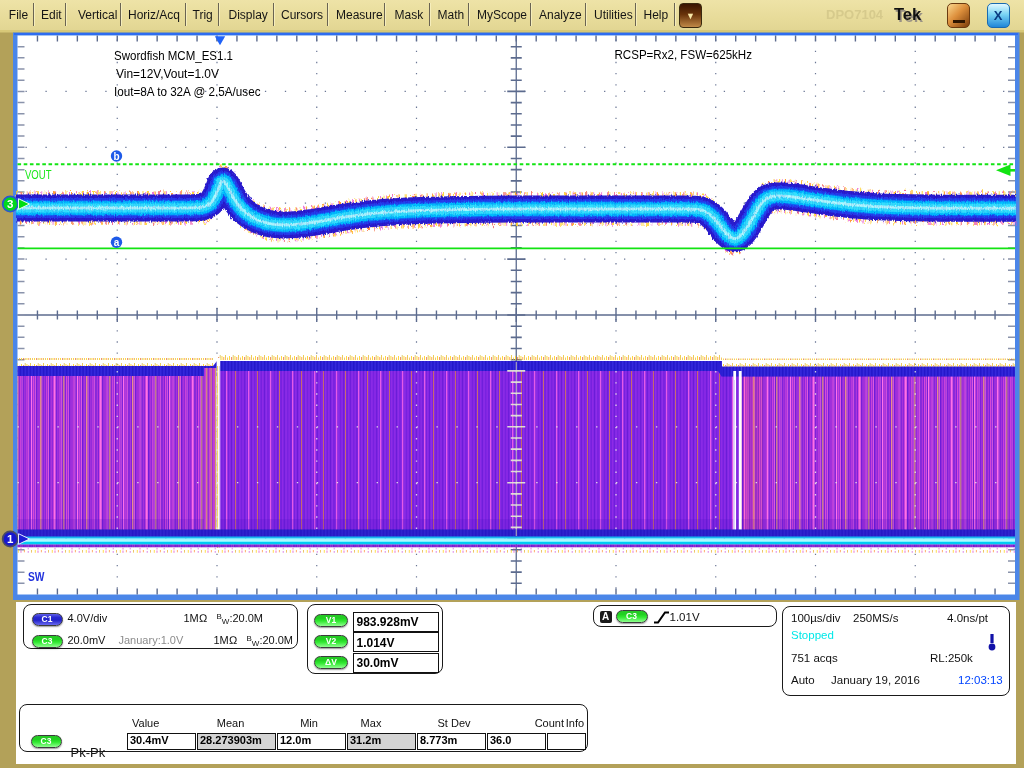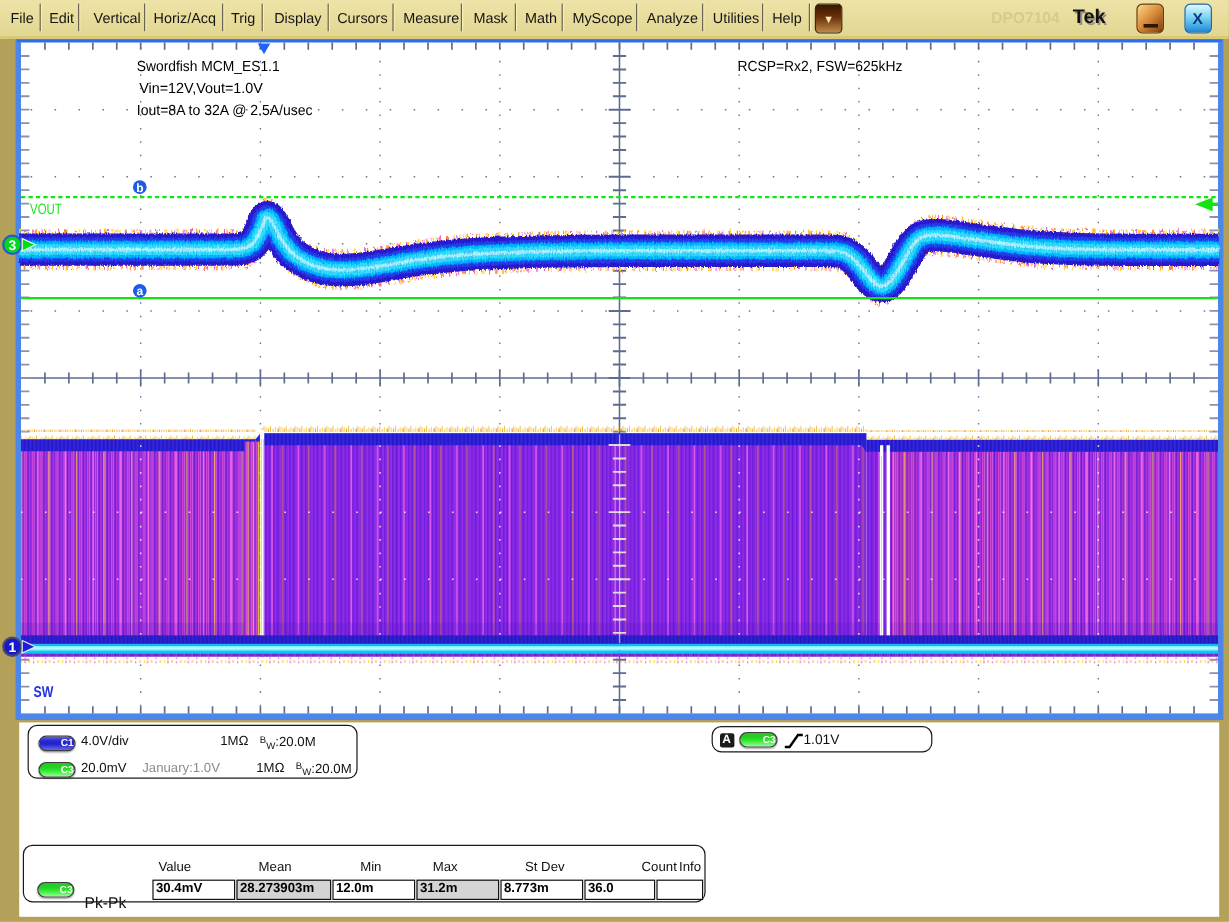--- a/index.html
+++ b/index.html
@@ -8,21 +8,21 @@
 .sep{position:absolute;top:3px;width:1px;height:23px;background:#6a6452;box-shadow:1px 0 0 #f6eebc}
 #ddbtn{position:absolute;left:679px;top:3px;width:23px;height:24.5px;border-radius:4px;background:linear-gradient(180deg,#3a1602 0%,#68320a 45%,#c08948 100%);color:#f8e8a8;font-size:9px;text-align:center;line-height:25px;border:1px solid #3a2a10}
 #dpo{position:absolute;left:826px;top:7px;font-size:13px;font-weight:bold;color:#d6ca8c}
 #tek{position:absolute;left:894px;top:5px;font-size:16.5px;font-weight:bold;color:#111;text-shadow:1.6px 1.6px 0 #9a9284}
 #minb{position:absolute;left:946.5px;top:3px;width:23px;height:25px;border-radius:5px;background:linear-gradient(135deg,#fad88e 0%,#dd8f3c 45%,#7a3c0a 100%);border:1px solid #6a3a10}
 #minb i{position:absolute;left:5px;top:16px;width:12px;height:3.2px;background:#2e1600}
 #closeb{position:absolute;left:986.5px;top:3px;width:23px;height:25px;border-radius:5px;background:linear-gradient(180deg,#e2f8ff 0%,#7ad4f4 45%,#1f86d8 100%);border:1px solid #1a6ab0;color:#0a3a80;font-weight:bold;font-size:13px;text-align:center;line-height:24px}
 #bottom{position:absolute;left:0;top:602px;width:1024px;height:166px;z-index:4}
 #bottom:before{content:"";position:absolute;left:16px;top:0;width:1000px;height:162px;background:#fff}
 .rbox{position:absolute;background:#fff;border:1.6px solid #1a1a1a;border-radius:8px}
-.pill{position:absolute;width:31px;height:13px;border-radius:7px;background:linear-gradient(180deg,#28c828 0%,#20d020 30%,#30e830 55%,#90ff90 100%);border:1.6px solid #3c3c3c;color:#fff;font-size:8.5px;font-weight:bold;text-align:right;line-height:10.5px;box-shadow:0 1px 1.5px rgba(0,0,0,0.4)}
+.pill{position:absolute;width:31px;height:13px;border-radius:7px;background:linear-gradient(180deg,#28c828 0%,#20d020 30%,#30e830 55%,#90ff90 100%);border:1.6px solid #3c3c3c;color:#fff;font-size:8.5px;font-weight:bold;text-align:center;line-height:10.5px;box-shadow:0 1px 1.5px rgba(0,0,0,0.4)}
 .bt{position:absolute;font-size:11px;font-weight:normal;color:#111;white-space:nowrap}
 .vcell{position:absolute;left:44.5px;width:86px;height:20.3px;border:1.1px solid #111;font-size:12px;font-weight:bold;padding:2.5px 0 0 3px;background:#fff}
 .tcell{position:absolute;top:28.5px;height:16.5px;border:1.1px solid #111;font-size:11px;font-weight:bold;padding-left:2px;background:#fff}
 sup{font-size:8px;vertical-align:3px}
 sub{font-size:8px;vertical-align:-2px}
 </style></head>
 <body>
 <svg width="1024" height="602" viewBox="0 0 1024 602" style="position:absolute;left:0;top:0">
 <rect x="0" y="29" width="1024" height="573" fill="#b3a159"></rect>
 <rect x="0" y="29" width="1024" height="3.5" fill="#d8c878"></rect>
@@ -251,31 +251,54 @@
  <span class="pill" style="left:8px;top:7.5px;background:linear-gradient(180deg,#6060e8 0%,#2a2ad2 30%,#2222c8 55%,#6868f0 100%)">C1</span>
  <span class="bt" style="left:44px;top:7px">4.0V/div</span>
  <span class="bt" style="left:160px;top:7px">1MΩ</span>
  <span class="bt" style="left:193px;top:7px"><sup>B</sup><sub>W</sub>:20.0M</span>
  <span class="pill" style="left:8px;top:29.5px">C3</span>
  <span class="bt" style="left:44px;top:29px">20.0mV</span>
  <span class="bt" style="left:95px;top:29px;color:#8c8c8c">January:1.0V</span>
  <span class="bt" style="left:190px;top:29px">1MΩ</span>
  <span class="bt" style="left:223px;top:29px"><sup>B</sup><sub>W</sub>:20.0M</span>
 </div>
+<div class="rbox" style="left:307px;top:2px;width:135.5px;height:69.5px">
+ <span class="pill" style="left:6px;top:9px;width:34px">V1</span>
+ <span class="pill" style="left:6px;top:29.8px;width:34px">V2</span>
+ <span class="pill" style="left:6px;top:50.6px;width:34px">ΔV</span>
+ <div class="vcell" style="top:6.9px">983.928mV</div>
+ <div class="vcell" style="top:27.2px">1.014V</div>
+ <div class="vcell" style="top:47.5px">30.0mV</div>
+</div>
 <div class="rbox" style="left:592.5px;top:3px;width:184px;height:22px">
  <span style="position:absolute;left:6px;top:5px;width:12px;height:12px;background:#1a1a1a;color:#fff;font-size:10px;font-weight:bold;text-align:center;line-height:12px;border-radius:2px">A</span>
  <span class="pill" style="left:22px;top:4px;width:32px">C3</span>
  <svg style="position:absolute;left:59px;top:3px" width="18" height="17">
         <path d="M1,13.5 h4 l7,-10 h4" stroke="#000" stroke-width="2" fill="none"></path>
       </svg>
  <span class="bt" style="left:76px;top:4.5px;font-size:11.5px">1.01V</span>
 </div>
+<div class="rbox" style="left:782px;top:4px;width:228px;height:90px">
+ <span class="bt" style="left:8px;top:4.5px;font-size:11.5px">100µs/div</span>
+ <span class="bt" style="left:70px;top:4.5px;font-size:11.5px">250MS/s</span>
+ <span class="bt" style="right:21px;top:4.5px;font-size:11.5px">4.0ns/pt</span>
+ <span class="bt" style="left:8px;top:22px;font-size:11.5px;color:#00e8e8">Stopped</span>
+ <svg style="position:absolute;right:12px;top:25px" width="10" height="24">
+        <line x1="5" y1="2" x2="5" y2="11" stroke="#1111a8" stroke-width="3.2"></line>
+        <circle cx="5" cy="15" r="3.4" fill="#1111a8"></circle>
+      </svg>
+ <span class="bt" style="left:8px;top:45px;font-size:11.5px">751 acqs</span>
+ <span class="bt" style="left:147px;top:45px;font-size:11.5px">RL:250k</span>
+ <span class="bt" style="left:8px;top:66.5px;font-size:11.5px">Auto</span>
+ <span class="bt" style="left:48px;top:66.5px;font-size:11.5px">January 19, 2016</span>
+ <span class="bt" style="left:175px;top:66.5px;font-size:11.5px;color:#0044ff">12:03:13</span>
+</div>
 <div class="rbox" style="left:18.5px;top:101.5px;width:569px;height:48px">
  <span class="bt" style="left:112.5px;top:12px;width:60px;text-align:left">Value</span>
- <span class="bt" style="left:196px;top:12px;width:60px;">Mean</span>
+ <span class="bt" style="left:181px;top:12px;width:60px;text-align:center">Mean</span>
  <span class="bt" style="left:259.5px;top:12px;width:60px;text-align:center">Min</span>
  <span class="bt" style="left:321.5px;top:12px;width:60px;text-align:center">Max</span>
  <span class="bt" style="left:404.5px;top:12px;width:60px;text-align:center">St Dev</span>
  <span class="bt" style="left:484.5px;top:12px;width:60px;text-align:right">Count</span>
  <span class="bt" style="left:525.5px;top:12px;width:60px;text-align:center">Info</span>
  <span class="pill" style="left:11px;top:30.5px">C3</span>
  <span class="bt" style="left:51px;top:40px;font-size:13px">Pk-Pk</span>
  <span class="tcell" style="left:107.5px;width:69px">30.4mV</span>
  <span class="tcell" style="left:177.5px;width:79px;background:#d4d4d4">28.273903m</span>
  <span class="tcell" style="left:257.5px;width:69px">12.0m</span>

